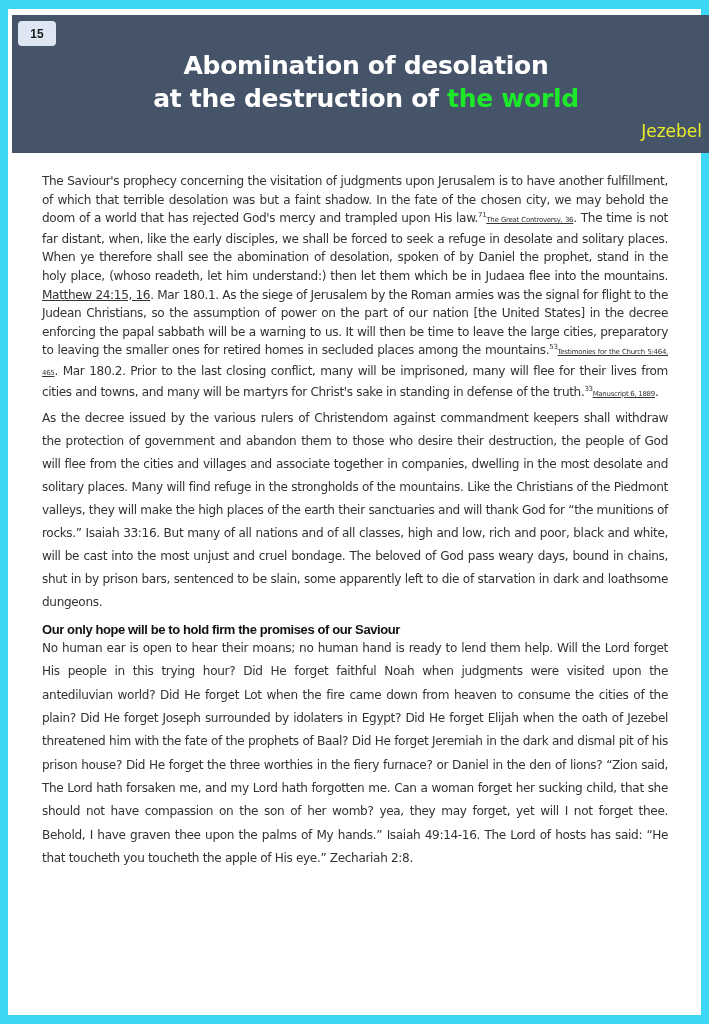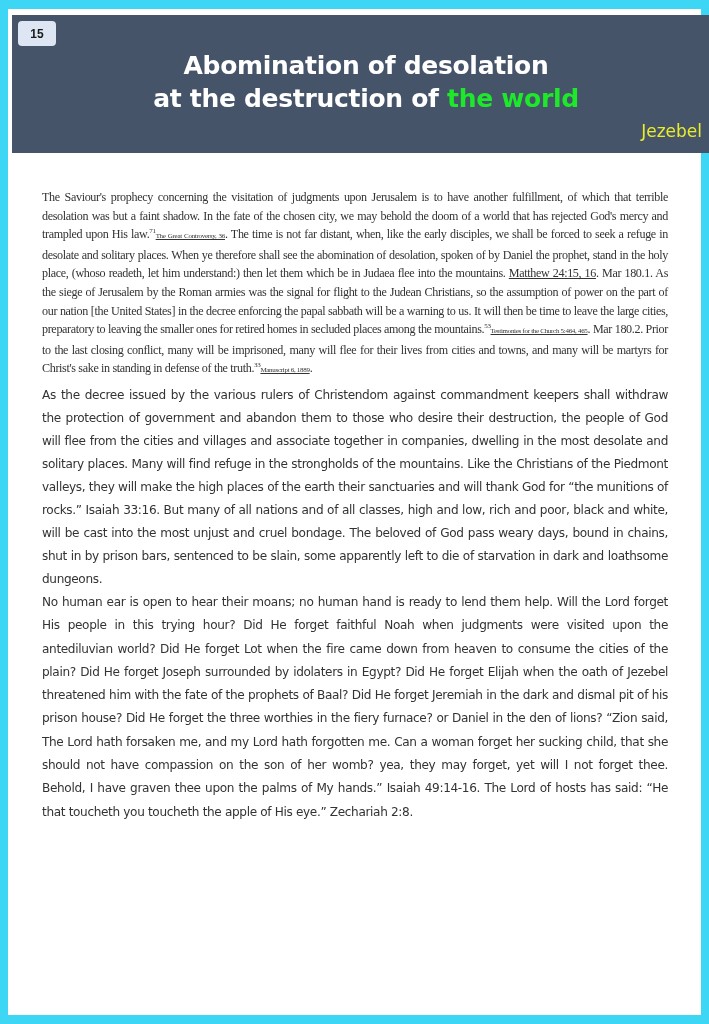--- a/index.html
+++ b/index.html
@@ -37,21 +37,21 @@
   .content {
     position: absolute; left: 42px; top: 168px; width: 626px;
     font-family: "DejaVu Sans", sans-serif; font-size: 12.1px;
     color: #333333; letter-spacing: -0.35px;
   }
   .section-head {
     font-family: "Liberation Sans", sans-serif; font-weight: bold; font-size: 13px;
     color: #111; letter-spacing: -0.4px; margin: 0;
   }
   p { margin: 0; text-align: justify; }
-  .p1 { line-height: 18.6px; margin-top: 20px; font-family: Liberation Serif, serif; }
+  .p1 { line-height: 18.6px; margin-top: 4px; }
   .p2 { line-height: 23px; margin-top: 4px; }
   .p3 { line-height: 23.3px; }
   .sec2 { margin-top: 8px; }
   sup { font-size: 7px; vertical-align: 5px; line-height: 0; }
   .fn { font-size: 7px; text-decoration: underline; letter-spacing: -0.3px; }
   .ref { text-decoration: underline; }
 </style>
 </head>
 <body>
 
@@ -65,15 +65,16 @@
   </div>
   <div class="antitype">Jezebel</div>
 </div>
 
 <div class="content">
 
   <p class="p1"><span>The Saviour's prophecy concerning the visitation of judgments upon Jerusalem is to have another fulfillment, of which that terrible desolation was but a faint shadow. In the fate of the chosen city, we may behold the doom of a world that has rejected God's mercy and trampled upon His law.</span><sup>71</sup><a class="fn">The Great Controversy, 36</a><span>. The time is not far distant, when, like the early disciples, we shall be forced to seek a refuge in desolate and solitary places. When ye therefore shall see the abomination of desolation, spoken of by Daniel the prophet, stand in the holy place, (whoso readeth, let him understand:) then let them which be in Judaea flee into the mountains. </span><a class="ref">Matthew 24:15, 16</a><span>. Mar 180.1. As the siege of Jerusalem by the Roman armies was the signal for flight to the Judean Christians, so the assumption of power on the part of our nation [the United States] in the decree enforcing the papal sabbath will be a warning to us. It will then be time to leave the large cities, preparatory to leaving the smaller ones for retired homes in secluded places among the mountains.</span><sup>53</sup><a class="fn">Testimonies for the Church 5:464, 465</a><span>. Mar 180.2.   Prior to the last closing conflict, many will be imprisoned, many will flee for their lives from cities and towns, and many will be martyrs for Christ's sake in standing in defense of the truth.</span><sup>33</sup><a class="fn">Manuscript 6, 1889</a><span>.</span></p>
 
   <p class="p2">As the decree issued by the various rulers of Christendom against commandment keepers shall withdraw the protection of government and abandon them to those who desire their destruction, the people of God will flee from the cities and villages and associate together in companies, dwelling in the most desolate and solitary places. Many will find refuge in the strongholds of the mountains. Like the Christians of the Piedmont valleys, they will make the high places of the earth their sanctuaries and will thank God for “the munitions of rocks.” Isaiah 33:16. But many of all nations and of all classes, high and low, rich and poor, black and white, will be cast into the most unjust and cruel bondage. The beloved of God pass weary days, bound in chains, shut in by prison bars, sentenced to be slain, some apparently left to die of starvation in dark and loathsome dungeons.</p>
 
+  <h3 class="section-head sec2">Our only hope will be to hold firm the promises of our Saviour</h3>
 
   <p class="p3">No human ear is open to hear their moans; no human hand is ready to lend them help. Will the Lord forget His people in this trying hour? Did He forget faithful Noah when judgments were visited upon the antediluvian world? Did He forget Lot when the fire came down from heaven to consume the cities of the plain? Did He forget Joseph surrounded by idolaters in Egypt? Did He forget Elijah when the oath of Jezebel threatened him with the fate of the prophets of Baal? Did He forget Jeremiah in the dark and dismal pit of his prison house? Did He forget the three worthies in the fiery furnace? or Daniel in the den of lions?  “Zion said, The Lord hath forsaken me, and my Lord hath forgotten me. Can a woman forget her sucking child, that she should not have compassion on the son of her womb? yea, they may forget, yet will I not forget thee. Behold, I have graven thee upon the palms of My hands.” Isaiah 49:14-16. The Lord of hosts has said: “He that toucheth you toucheth the apple of His eye.” Zechariah 2:8.</p>
 </div>
 
 </body></html>

